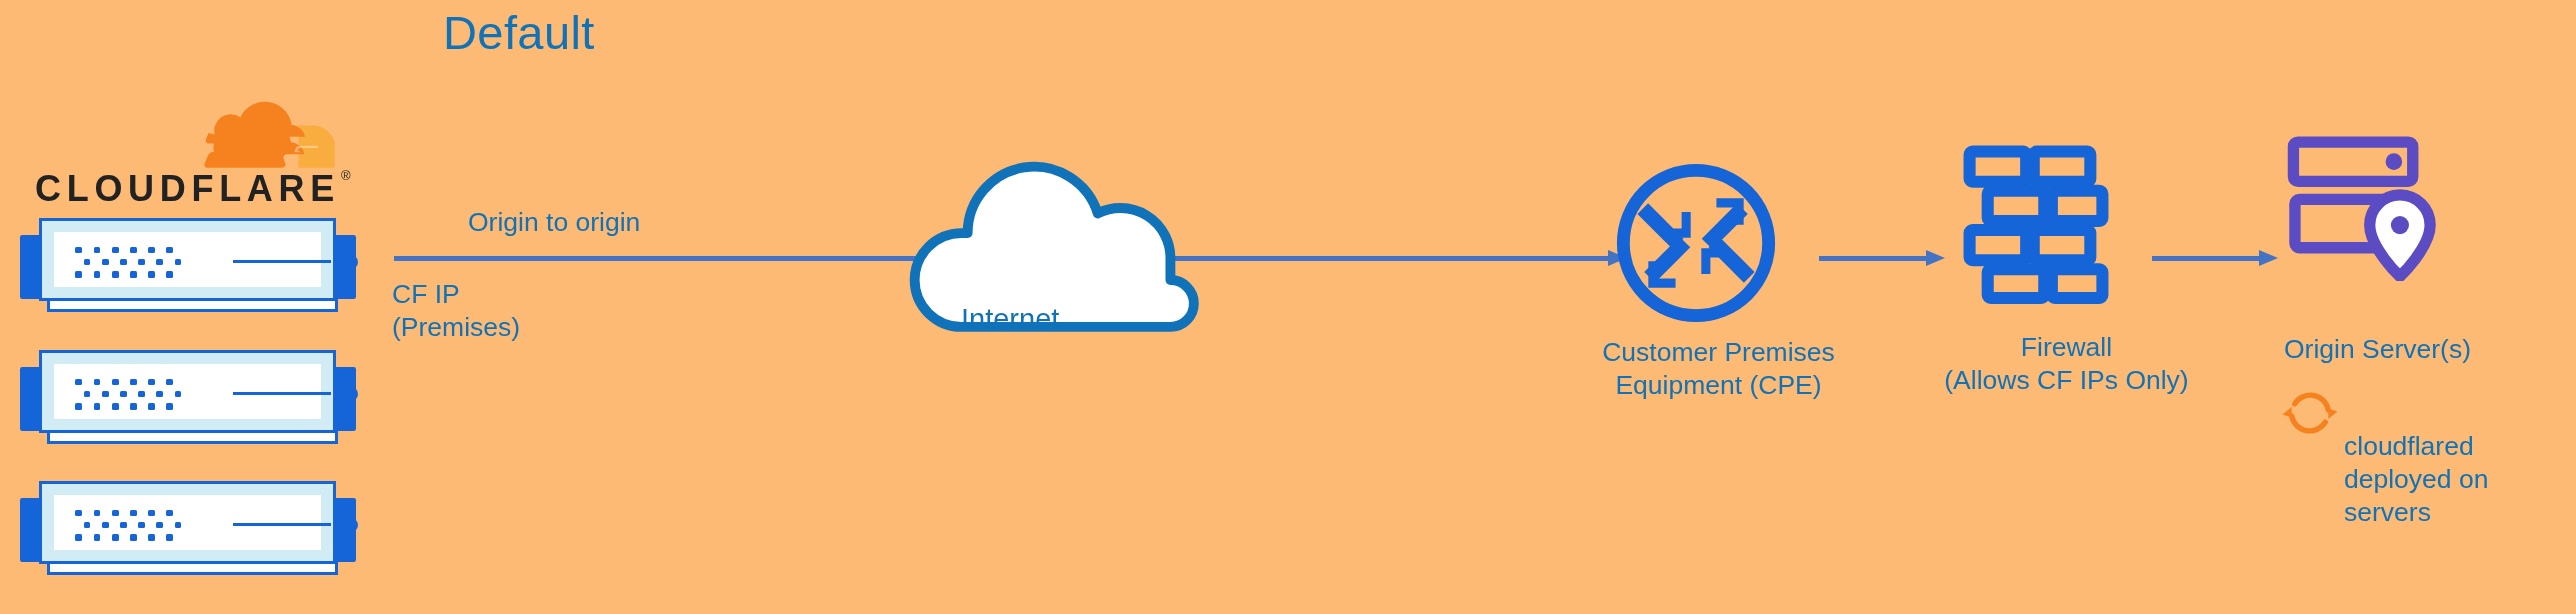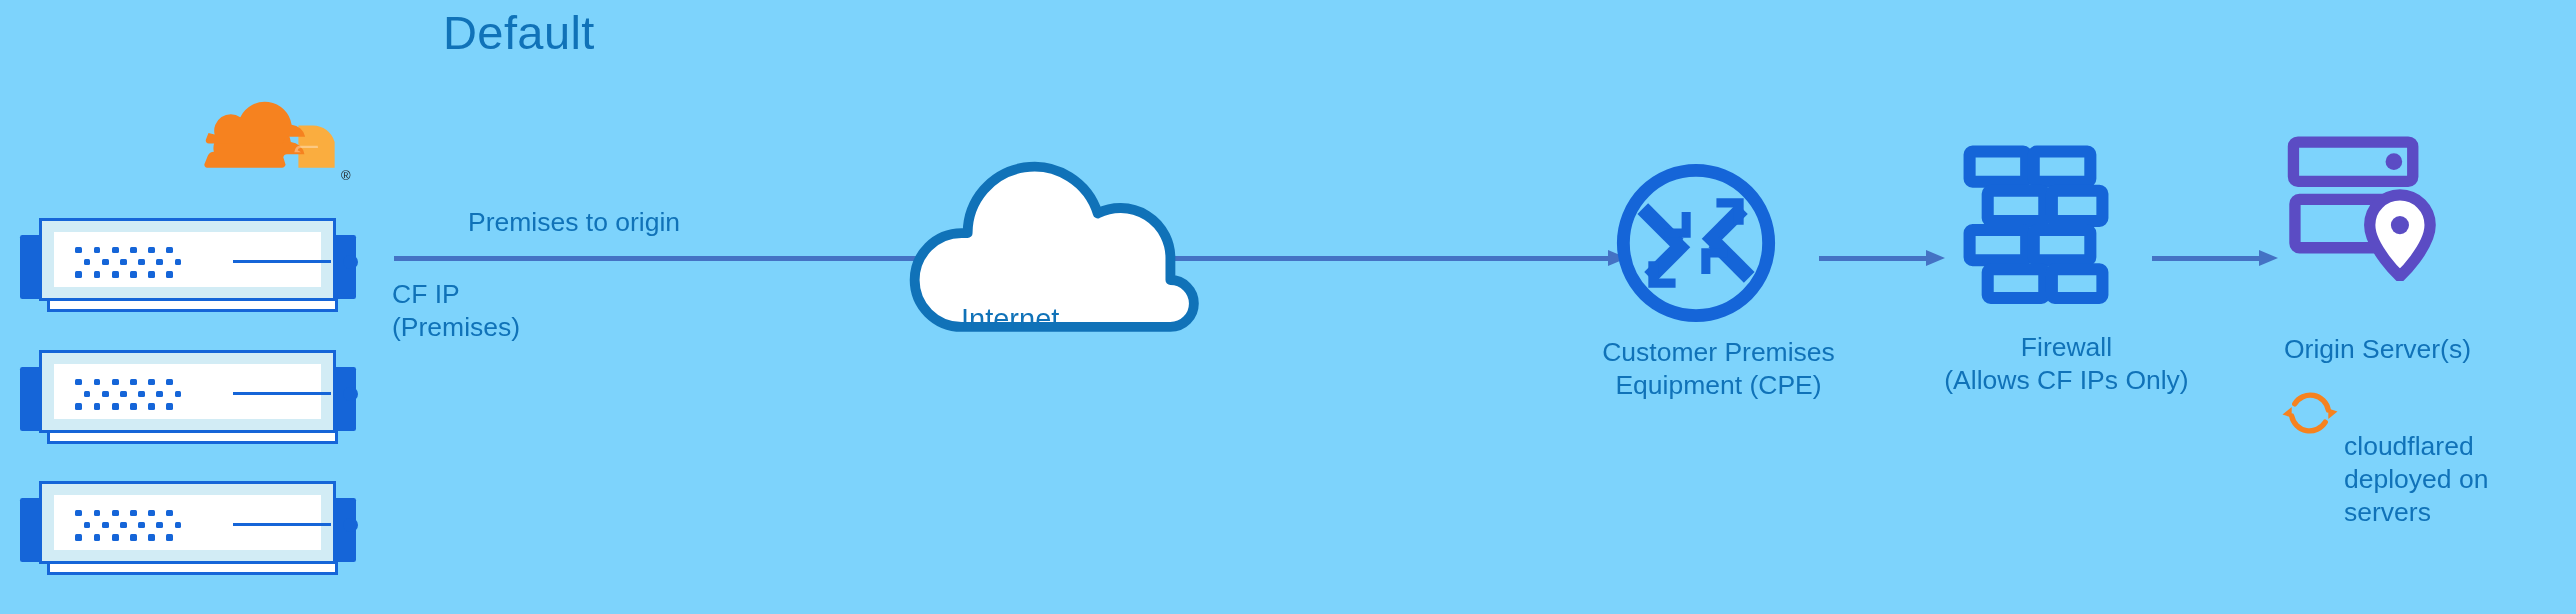--- a/index.html
+++ b/index.html
@@ -7,21 +7,21 @@
     padding: 0;
     background: #ffffff;
   }
   body {
     font-family: "Liberation Sans", sans-serif;
   }
   #canvas {
     position: relative;
     width: 2576px;
     height: 614px;
-    background: #7dd3fc;
+    background: #fdba74;
     overflow: hidden;
   }
   .abs { position: absolute; }
 
   
   #diagram-title {
     left: 443px;
     top: 4.5px;
     font-size: 47px;
     color: #1072b8;
@@ -128,20 +128,21 @@
                  a9 9 0 0 1 8 -5 l0 0 a22 22 0 0 1 34 -23
                  a36 36 0 0 1 68 10 l0 0 a20 20 0 0 1 18 16
                  l-23 0 a5 5 0 0 0 -5 4 z" fill="#f6821f"></path>
         <path d="M22 48 a22 22 0 0 1 34 -23 a36 36 0 0 1 68 10
                  a20 20 0 0 1 18 16 l-23 0 a5 5 0 0 0 -5 4 l-0.6 2.6
                  a3 3 0 0 1 -3 2.4 l-96 0 a4 4 0 0 1 -4 -5 l3.5 -9 z" fill="#f6821f"></path>
         <path d="M132 69 a4 4 0 0 1 4 -3 l23 0 a30 30 0 0 0 -0.4 -3 l-23 0
                  a7 7 0 0 0 -7 5 l-1 3.5 9 0 z" fill="#ffffff" opacity="0.35"></path>
       </svg>
     </div>
+    <div class="cf-wordmark">CLOUDFLARE</div>
     <div class="cf-reg">®</div>
   </div>
 
   <div class="abs edge-server" style="left:19.7px; top:218px;">
     <div class="es-shadow"></div>
     <div class="es-tab-l"></div>
     <div class="es-tab-r"></div>
     <div class="es-body">
       <div class="es-face">
         <div class="es-dots">
@@ -264,21 +265,21 @@
                l8 0
                a88 88 0 0 1 172 -26
                a66 66 0 0 1 96 60
                l0 28
                a31 31 0 0 1 0 62
                z" fill="#ffffff" stroke="#1072b8" stroke-width="13" stroke-linejoin="round" stroke-linecap="round"></path>
     </svg>
   </div>
   <div class="abs lbl" id="label-internet">Internet</div>
 
-  <div class="abs lbl" id="label-request-to-origin">Premises to origin</div>
+  <div class="abs lbl" id="label-request-to-origin">Origin to origin</div>
 
   <div class="abs lbl" id="label-cf-ip">CF IP
 (Premises)</div>
 
   <div class="abs" id="cpe-icon">
     <svg viewBox="0 0 222 222" width="168" height="168" xmlns="http://www.w3.org/2000/svg">
       <circle cx="111" cy="111" r="96" fill="none" stroke="#1565d8" stroke-width="17"></circle>
 
       <g fill="#1565d8">
         <rect x="54" y="56" width="20" height="66" transform="rotate(-45 64 89)"></rect>

